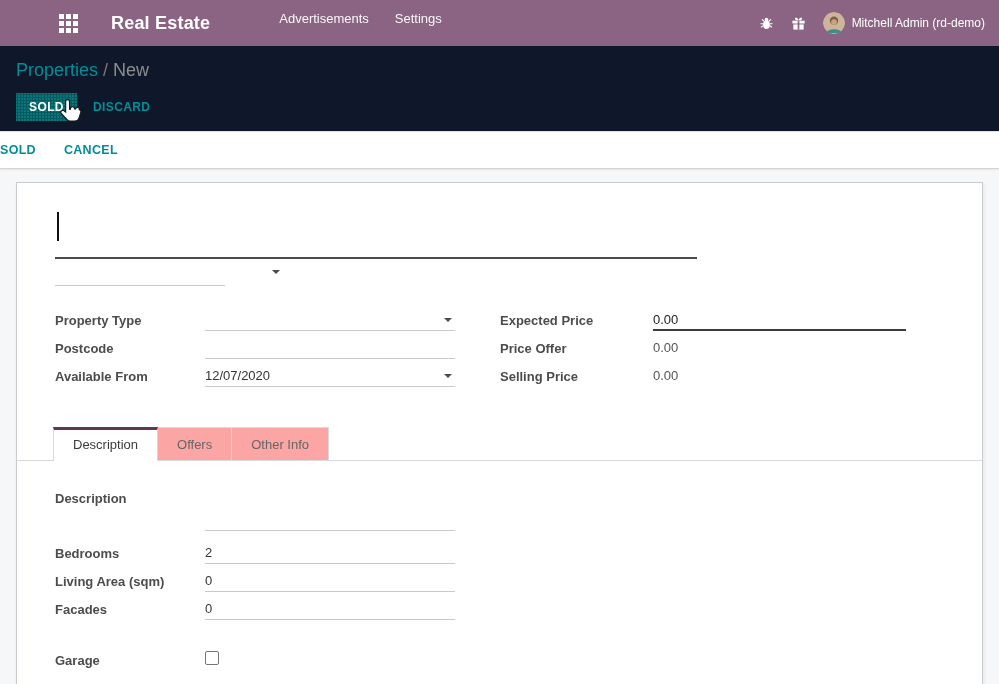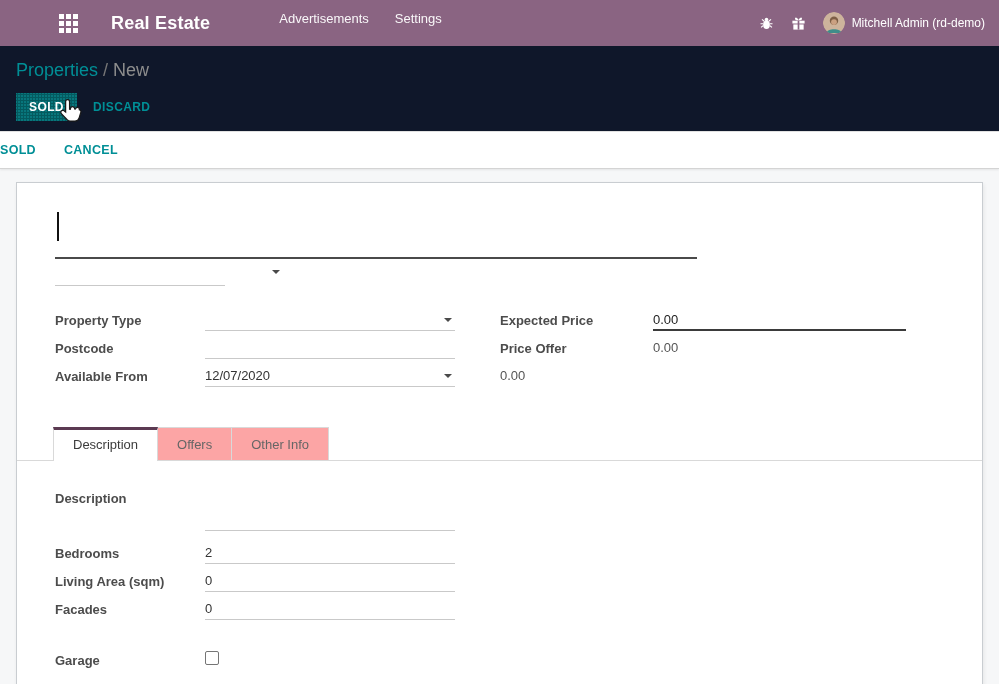--- a/index.html
+++ b/index.html
@@ -192,20 +192,21 @@
             <span>0.00</span>
           </div>
         </div>
         <div class="o-row">
           <span class="o-label">Price Offer</span>
           <div class="o-field readonly">
             <span>0.00</span>
           </div>
         </div>
         <div class="o-row">
+          <span class="o-label">Selling Price</span>
           <div class="o-field readonly">
             <span>0.00</span>
           </div>
         </div>
       </div>
     </div>
 
     <div class="tab-bar">
       <div class="tab active">Description</div>
       <div class="tab">Offers</div>

